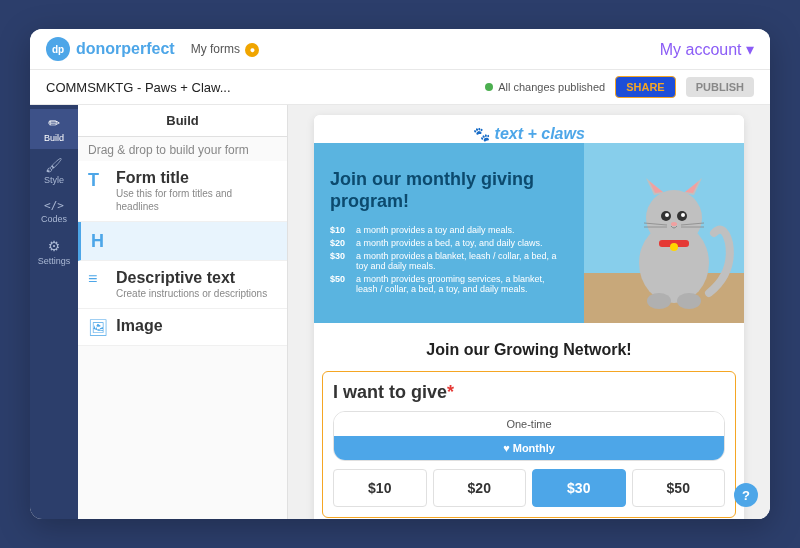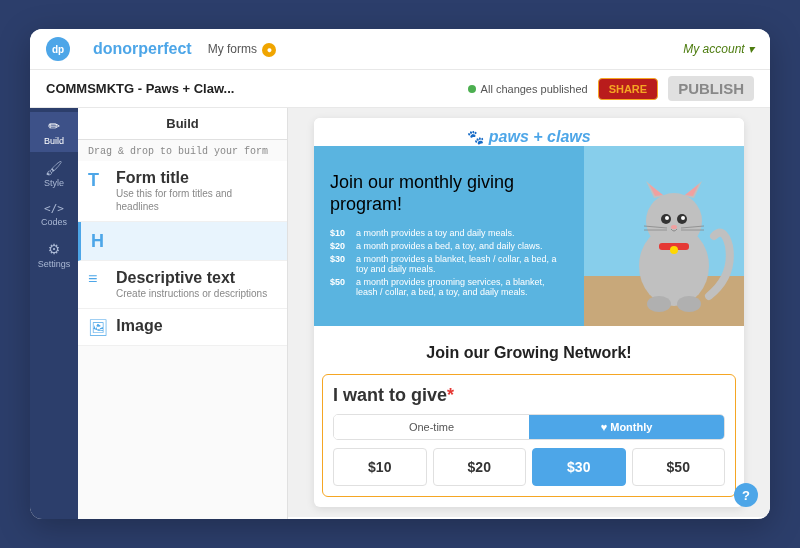--- a/index.html
+++ b/index.html
@@ -36,21 +36,21 @@
       min-height: 38px;
     }
     .top-bar-left {
       display: flex;
       align-items: center;
       gap: 16px;
     }
     .dp-logo {
       display: flex;
       align-items: center;
-      gap: 23px;
+      gap: 6px;
     }
     .dp-logo-icon {
       width: 24px;
       height: 24px;
       background: #4da6e8;
       border-radius: 50%;
       display: flex;
       align-items: center;
       justify-content: center;
       color: white;
@@ -77,39 +77,38 @@
       text-align: center;
       line-height: 14px;
       margin-left: 2px;
     }
     .top-bar-right {
       display: flex;
       align-items: center;
       gap: 12px;
     }
     .my-account-btn {
-      font-size: 12px;
-      color: #4d7c0f;
-      cursor: pointer;
-      font-style: italic;
+      font-size: 16px;
+      color: #8b5cf6;
+      cursor: pointer;
     }
 
     
     .second-bar {
       display: flex;
       align-items: center;
       justify-content: space-between;
       padding: 6px 16px;
       border-bottom: 1px solid #e8e8e8;
       background: #fff;
     }
     .form-title-area { display: flex; flex-direction: column; }
     .form-name {
       font-size: 13px;
-      font-weight: 700;
+      font-weight: 400;
       color: #222;
     }
     .form-saved {
       font-size: 10px;
       color: #999;
     }
     .second-bar-right {
       display: flex;
       align-items: center;
       gap: 10px;
@@ -121,39 +120,39 @@
       font-size: 11px;
       color: #555;
     }
     .green-dot {
       width: 8px;
       height: 8px;
       background: #4caf50;
       border-radius: 50%;
     }
     .share-btn {
-      background: #b91c1c;
+      background: #1d4ed8;
       border: 1.5px solid #f5a623;
       color: #f5a623;
       border-radius: 4px;
       padding: 4px 10px;
       font-size: 11px;
       font-weight: 600;
       cursor: pointer;
       display: flex;
       align-items: center;
       gap: 4px;
     }
     .publish-btn {
       background: #e0e0e0;
       border: none;
       color: #888;
       border-radius: 4px;
       padding: 4px 10px;
-      font-size: 15px;
+      font-size: 11px;
       font-weight: 600;
       cursor: pointer;
     }
 
     
     .main-area {
       display: flex;
       flex: 1;
       overflow: hidden;
     }
@@ -206,24 +205,23 @@
       padding: 8px;
       border-bottom: 1px solid #e0e0e0;
       background: #fff;
     }
     .build-tab-label {
       font-size: 13px;
       font-weight: 600;
       color: #333;
     }
     .build-instruction {
-      font-size: 10px;
+      font-size: 12px;
       color: #888;
       padding: 6px 10px 4px;
-      font-family: Liberation Mono, monospace;
     }
     .build-items {
       display: flex;
       flex-direction: column;
       gap: 0;
       overflow-y: auto;
     }
     .build-item {
       display: flex;
       align-items: flex-start;
@@ -302,22 +300,22 @@
     .banner-content {
       flex: 1;
       padding: 20px 16px;
       display: flex;
       flex-direction: column;
       justify-content: center;
       z-index: 2;
     }
     .banner-title {
       font-size: 18px;
-      font-weight: 400;
-      color: #000000;
+      font-weight: 700;
+      color: #0c4a6e;
       line-height: 1.2;
       margin-bottom: 12px;
     }
     .banner-list { list-style: none; }
     .banner-list li {
       font-size: 9px;
       color: #fff;
       margin-bottom: 3px;
       display: flex;
       gap: 4px;
@@ -362,23 +360,24 @@
     .give-label {
       font-size: 18px;
       font-weight: 600;
       color: #333;
       margin-bottom: 8px;
     }
     .give-required { color: #e53935; }
     .frequency-tabs {
       display: flex;
       border: 1px solid #e0e0e0;
-      border-radius: 5px;
+      border-radius: 12px;
       overflow: hidden;
       margin-bottom: 8px;
+      flex-direction: column;
     }
     .freq-tab {
       flex: 1;
       text-align: center;
       padding: 6px;
       font-size: 11px;
       cursor: pointer;
     }
     .freq-tab.active {
       background: #4da6e8;
@@ -529,21 +528,21 @@
       </div>
     </div>
 
     <div class="form-area-wrapper">
       <div class="form-preview">
         <div class="preview-card">
 
           <div class="preview-header">
             <div class="paws-logo">
               <span class="paws-paw">🐾</span>
-              <span style="font-style:italic;">paws + claws</span>
+              <span style="font-style:italic;">text + claws</span>
             </div>
           </div>
 
           <div class="preview-banner">
             <div class="banner-content">
               <div class="banner-title">Join our monthly giving program!</div>
               <ul class="banner-list">
                 <li>
                   <span class="banner-amount">$10</span>
                   <span>a month provides a toy and daily meals.</span>

